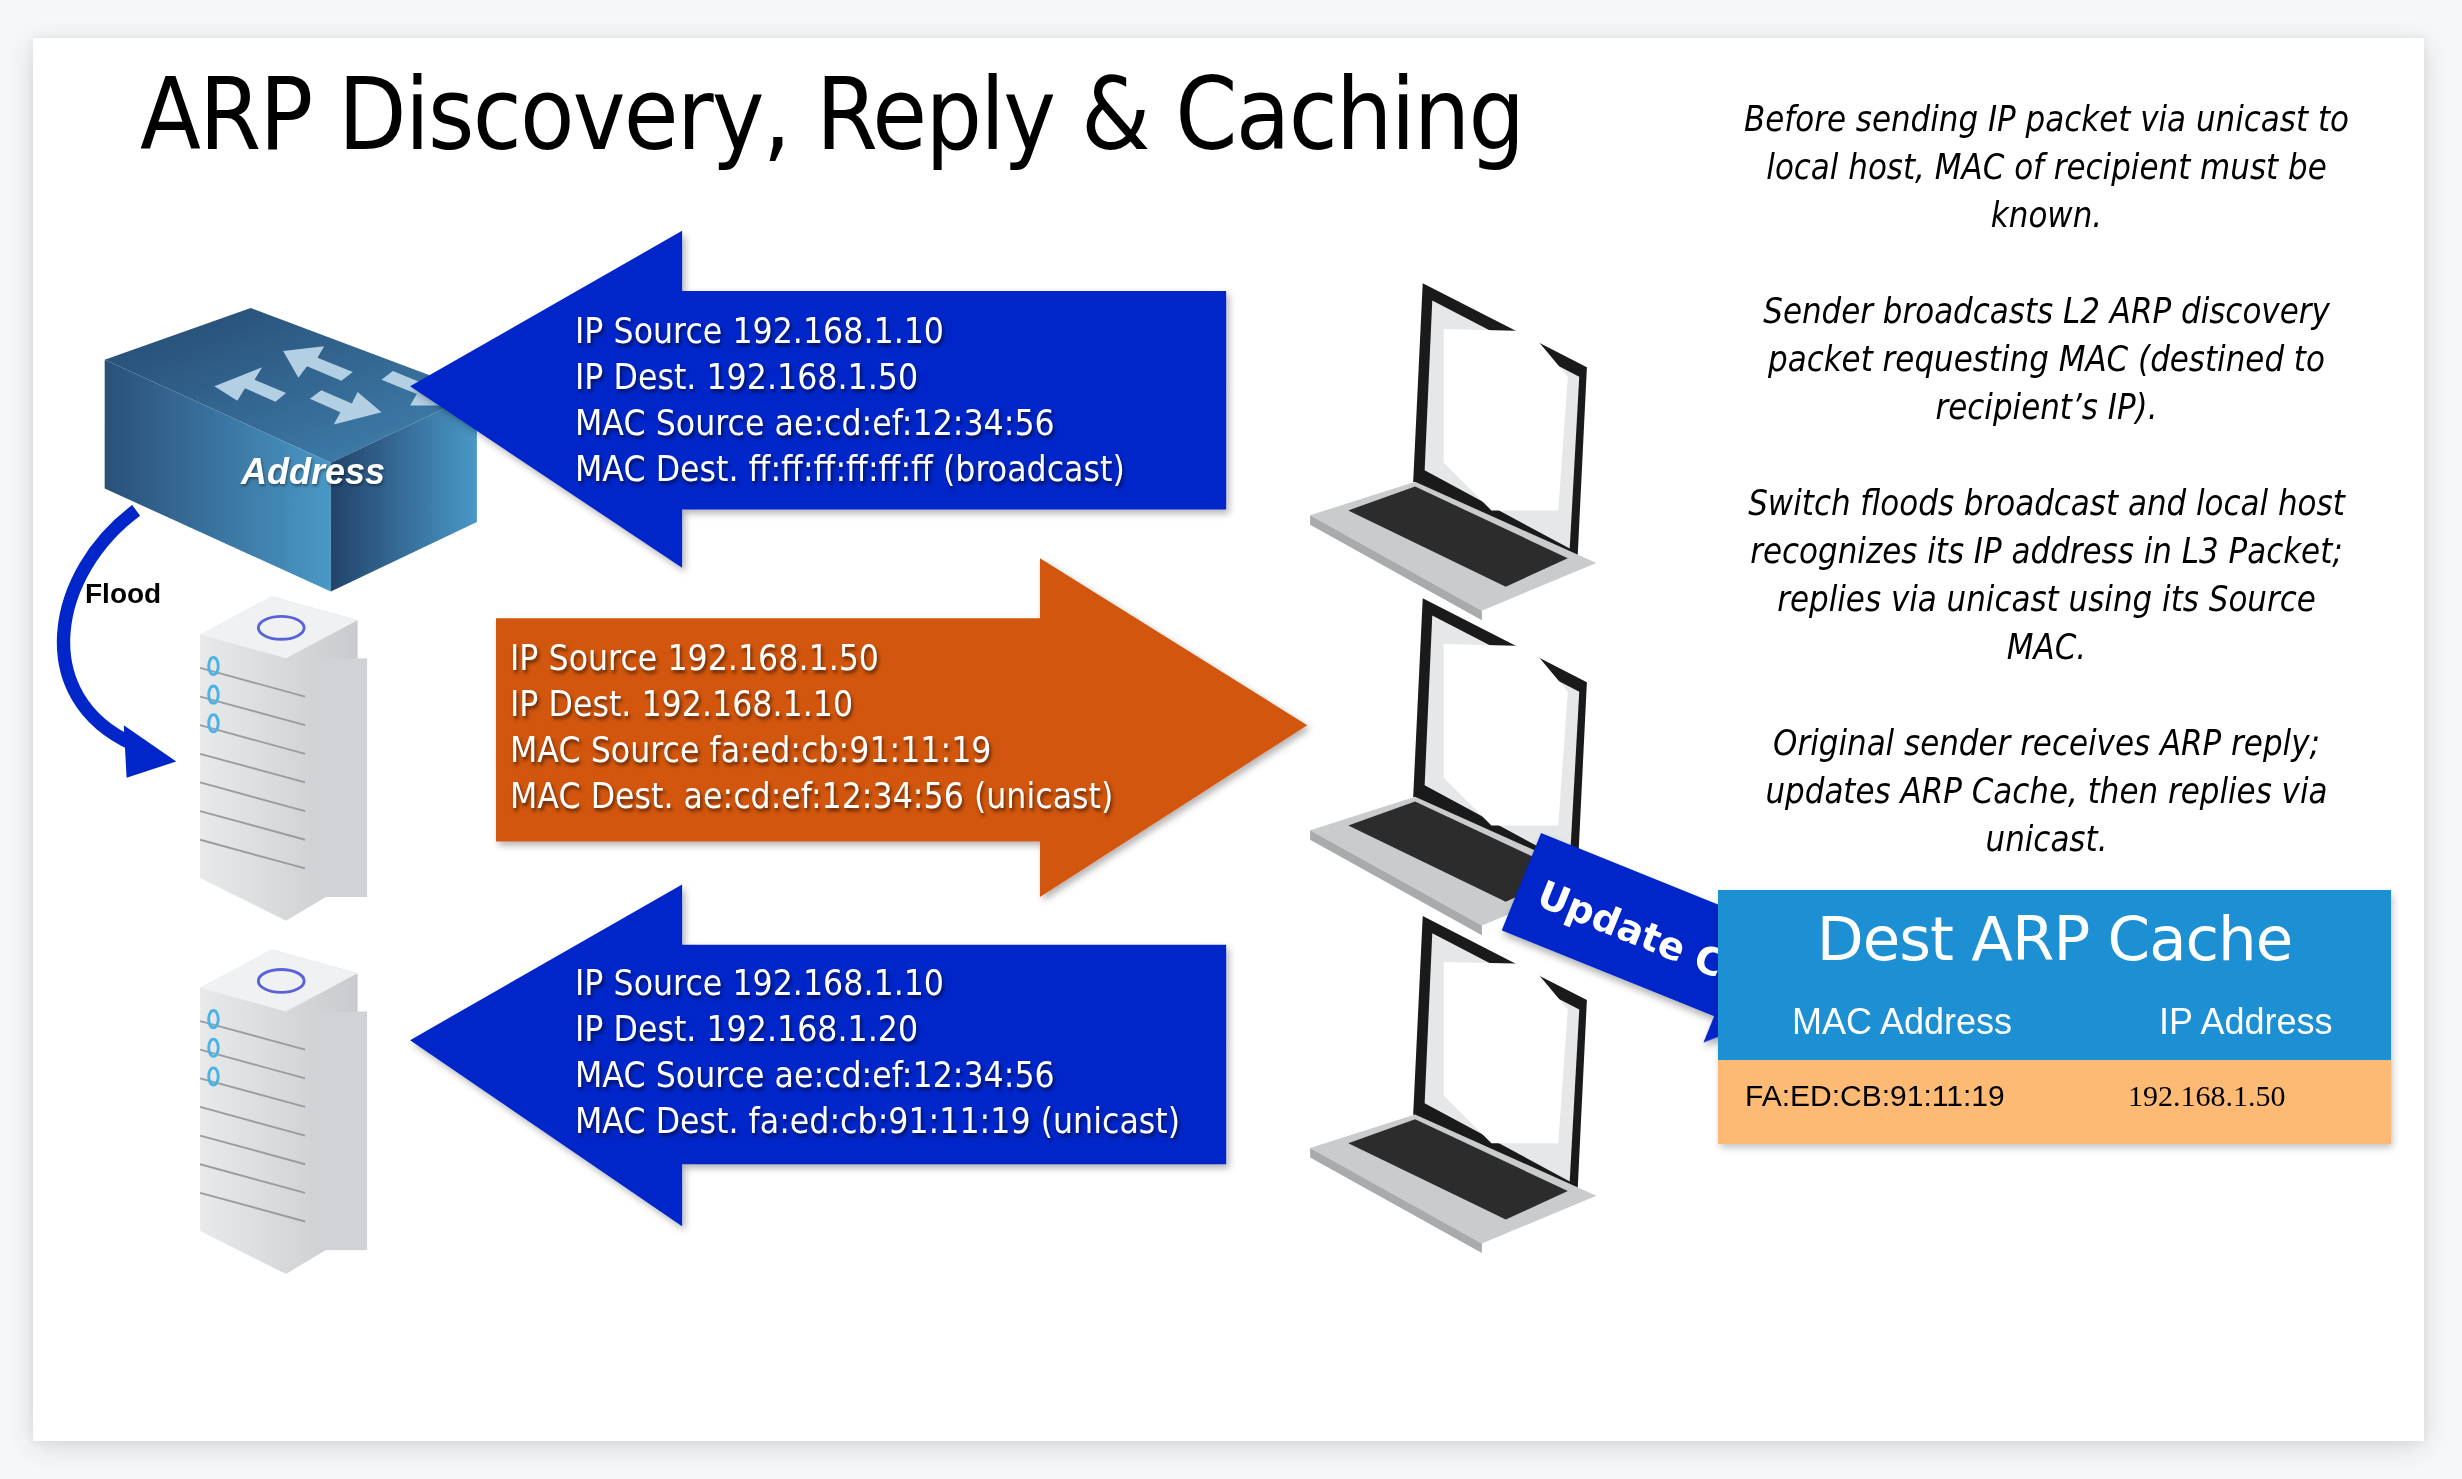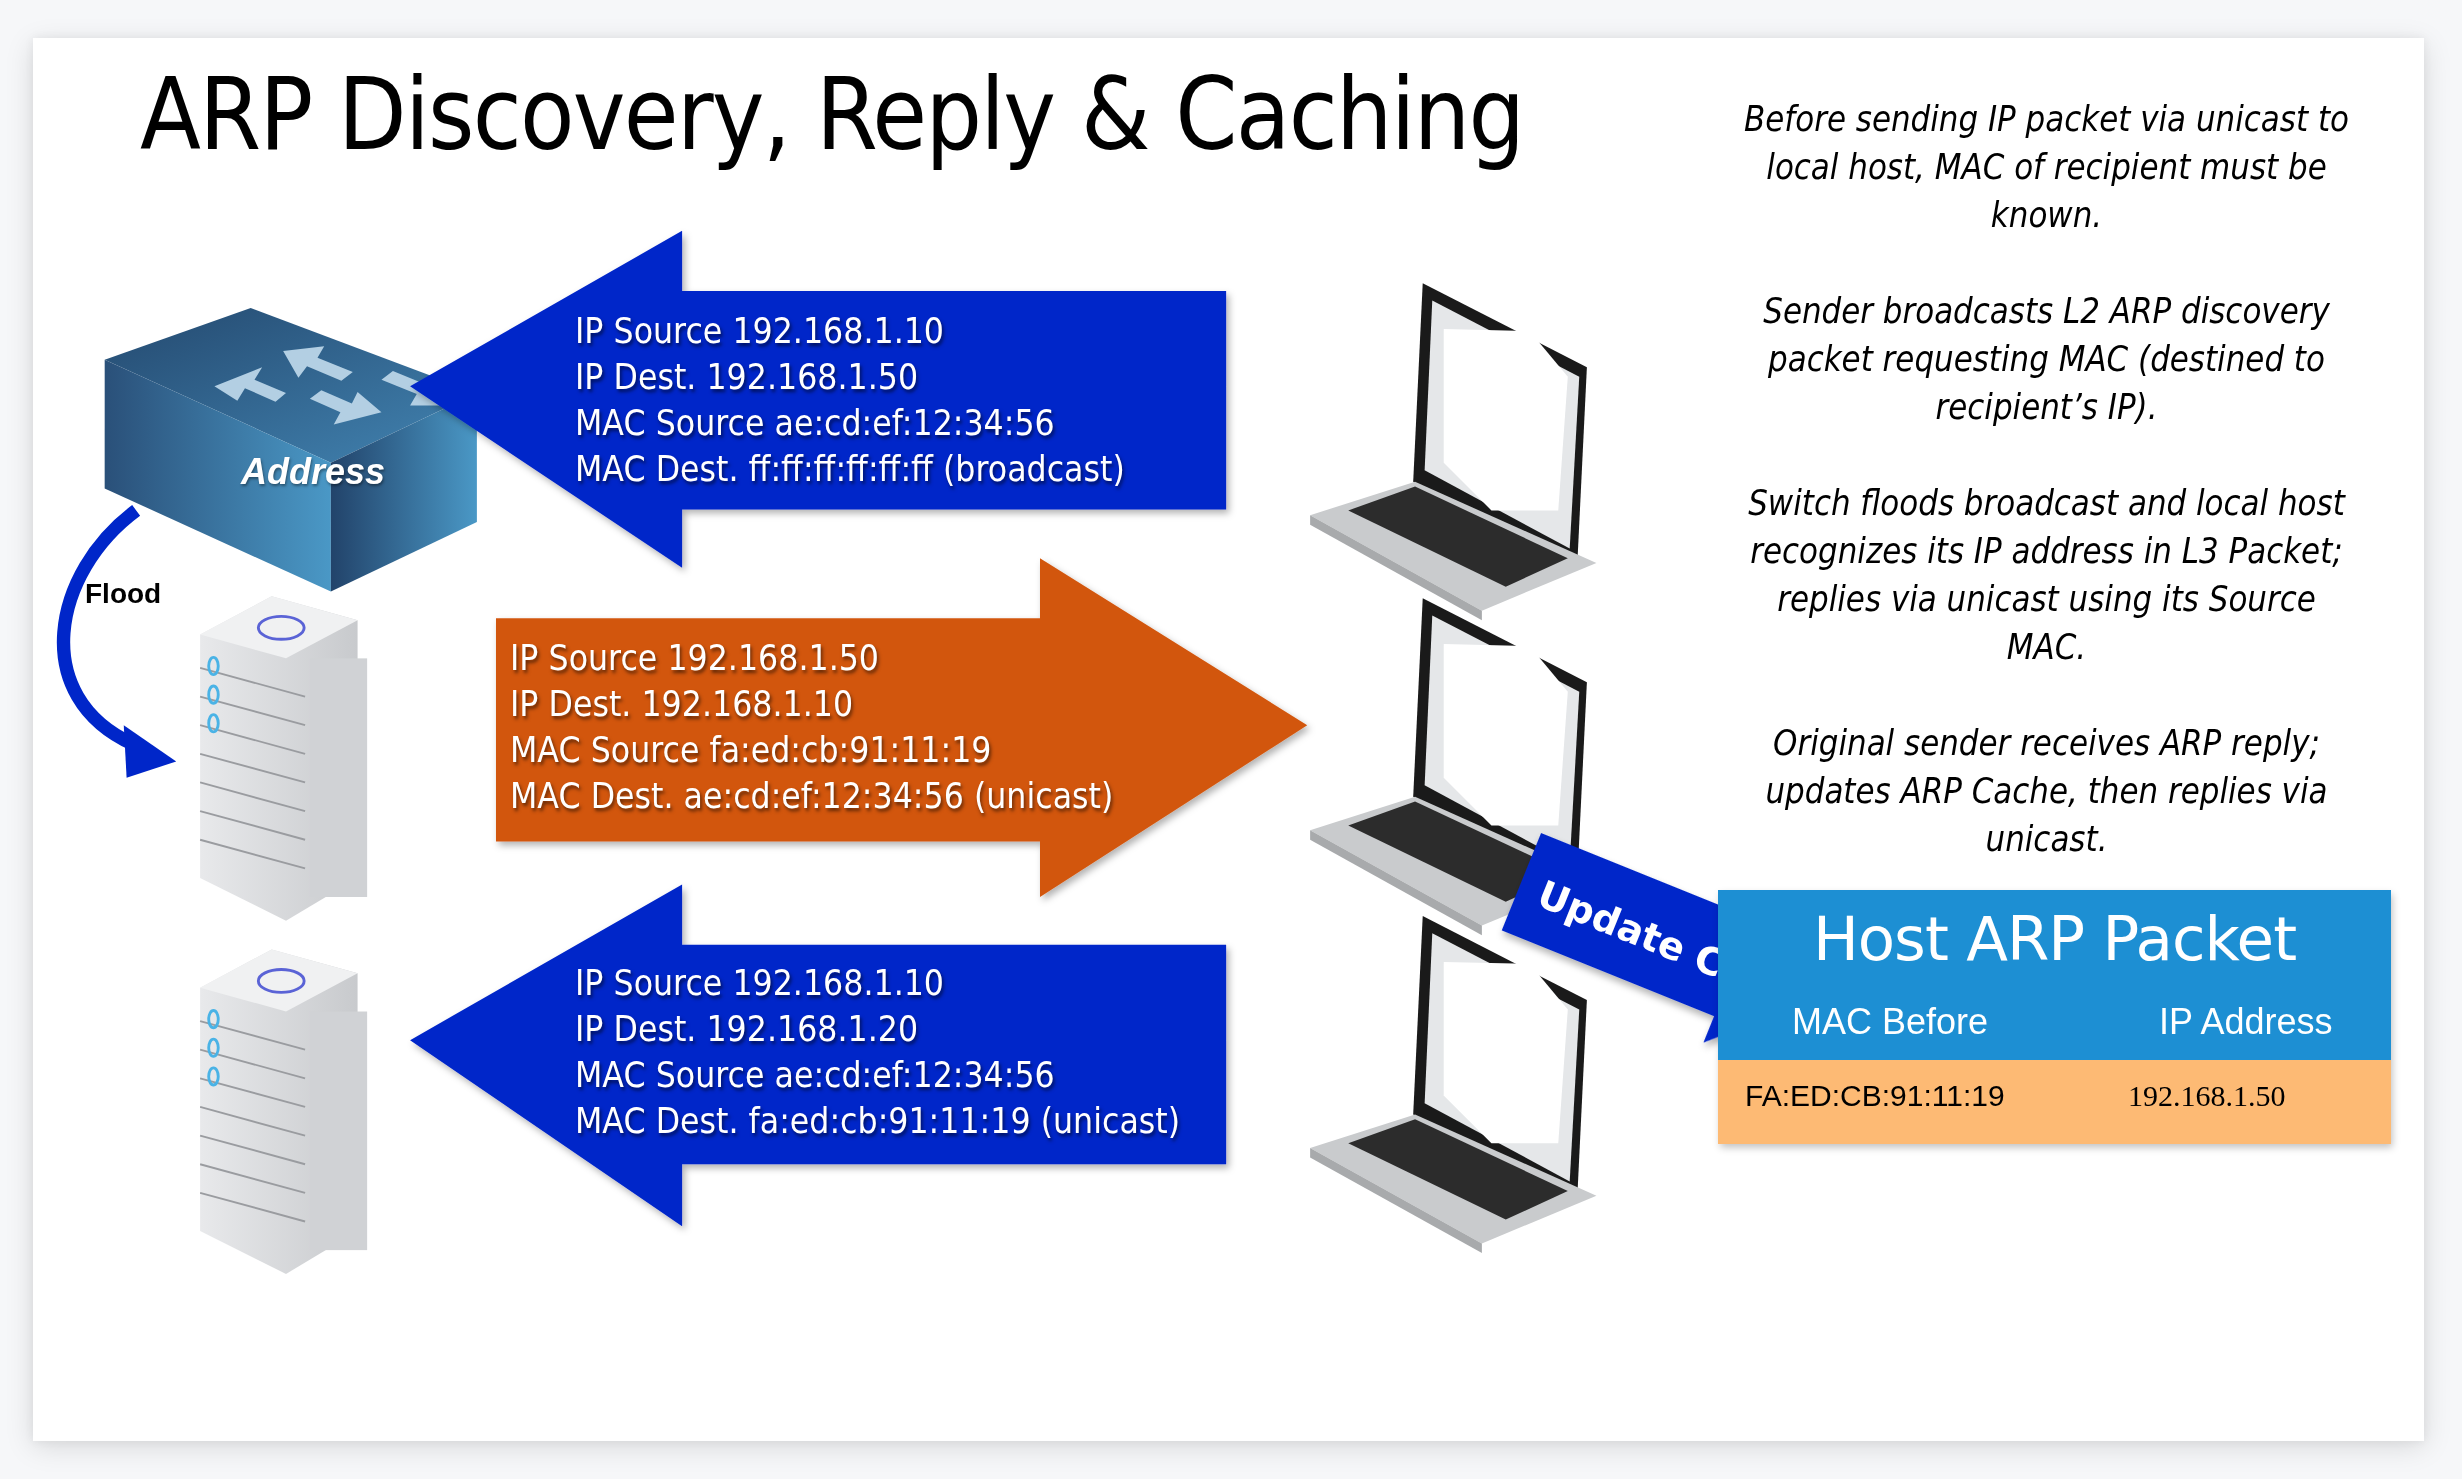--- a/index.html
+++ b/index.html
@@ -199,23 +199,23 @@
 
   <div id="overview" class="abs">
     <p>Before sending IP packet via unicast to local host, MAC of recipient must be known.</p>
     <p>Sender broadcasts L2 ARP discovery packet requesting MAC (destined to recipient’s IP).</p>
     <p>Switch floods broadcast and local host recognizes its IP address in L3 Packet; replies via unicast using its Source MAC.</p>
     <p>Original sender receives ARP reply; updates ARP Cache, then replies via unicast.</p>
   </div>
 
   <div id="cache" class="abs">
     <div class="head">
-      <div class="title">Host ARP Packet</div>
+      <div class="title">Dest ARP Cache</div>
       <div class="cols">
-        <span style="left:74px;">MAC Before</span>
+        <span style="left:74px;">MAC Address</span>
         <span style="left:441px;">IP Address</span>
       </div>
     </div>
     <div class="row">
       <span style="left:27px;">FA:ED:CB:91:11:19</span>
       <span style="left:410px;font-family:Liberation Serif, serif;">192.168.1.50</span>
     </div>
   </div>
 </div>
 

